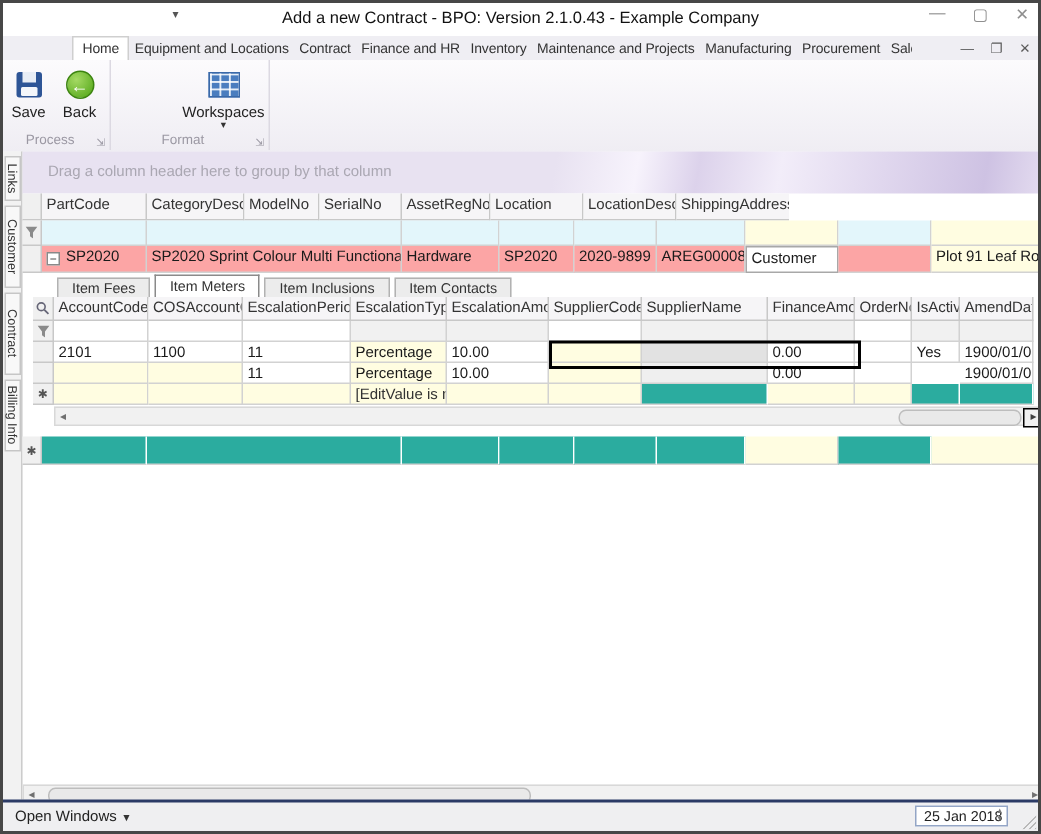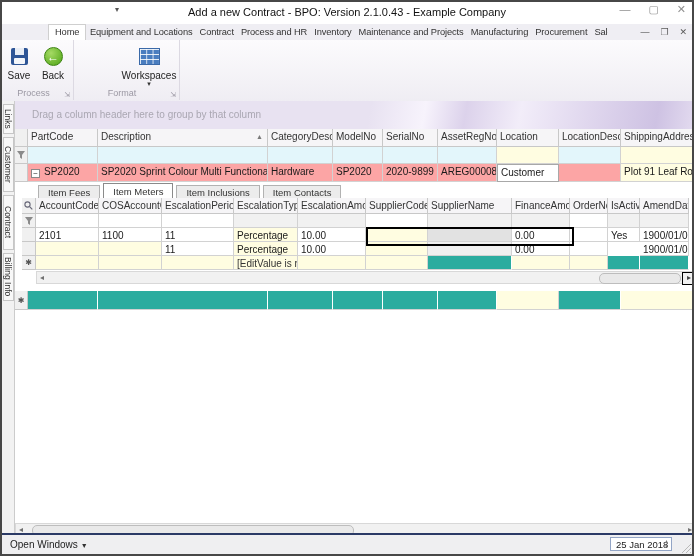--- a/index.html
+++ b/index.html
@@ -105,21 +105,21 @@
       <span>✕</span>
     </div>
   </div>
 
 
   <div class="tabrow">
     <div class="rtabs">
       <span class="rtab active">Home</span>
       <span class="rtab">Equipment and Locations</span>
       <span class="rtab">Contract</span>
-      <span class="rtab">Process and HR</span>
+      <span class="rtab">Finance and HR</span>
       <span class="rtab">Inventory</span>
       <span class="rtab">Maintenance and Projects</span>
       <span class="rtab">Manufacturing</span>
       <span class="rtab">Procurement</span>
       <span class="rtab">Sales</span>
 
     </div>
     <div class="tab-winbtns">
       <span>—</span>
       <span>❐</span>
@@ -166,21 +166,20 @@
     <div class="stab" style="height:48px;">Billing Info</div>
   </div>
 
   <div class="groupby">
     <div class="groupby-text">Drag a column header here to group by that column</div>
   </div>
 
   <div class="grow" style="left:13px;top:127px;height:18px;">
     <div class="gc ind" style="width:13px;"></div>
     <div class="gc hcell" style="width:70px;">PartCode</div>
-    <div class="gc hcell" style="width:170px;"><span>Description</span><span class="sort">▲</span></div>
     <div class="gc hcell" style="width:65px;">CategoryDesc</div>
     <div class="gc hcell" style="width:50px;">ModelNo</div>
     <div class="gc hcell" style="width:55px;">SerialNo</div>
     <div class="gc hcell" style="width:59px;">AssetRegNo</div>
     <div class="gc hcell" style="width:62px;">Location</div>
     <div class="gc hcell" style="width:62px;">LocationDesc</div>
     <div class="gc hcell" style="width:75px;border-right:none;">ShippingAddress</div>
   </div>
 
   <div class="grow" style="left:13px;top:145px;height:17px;">

